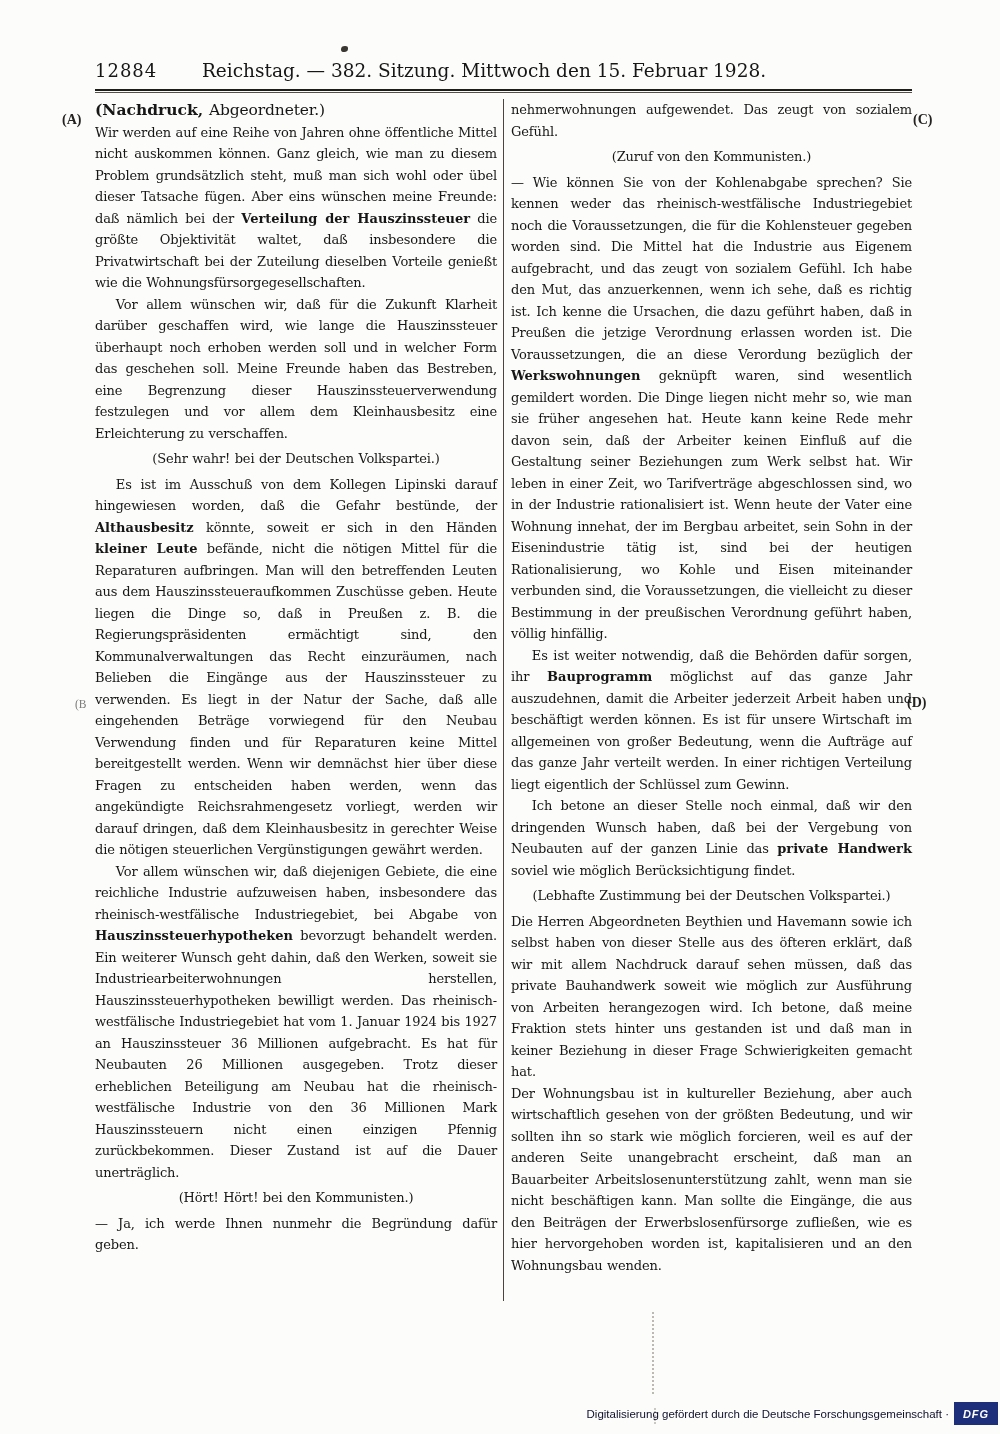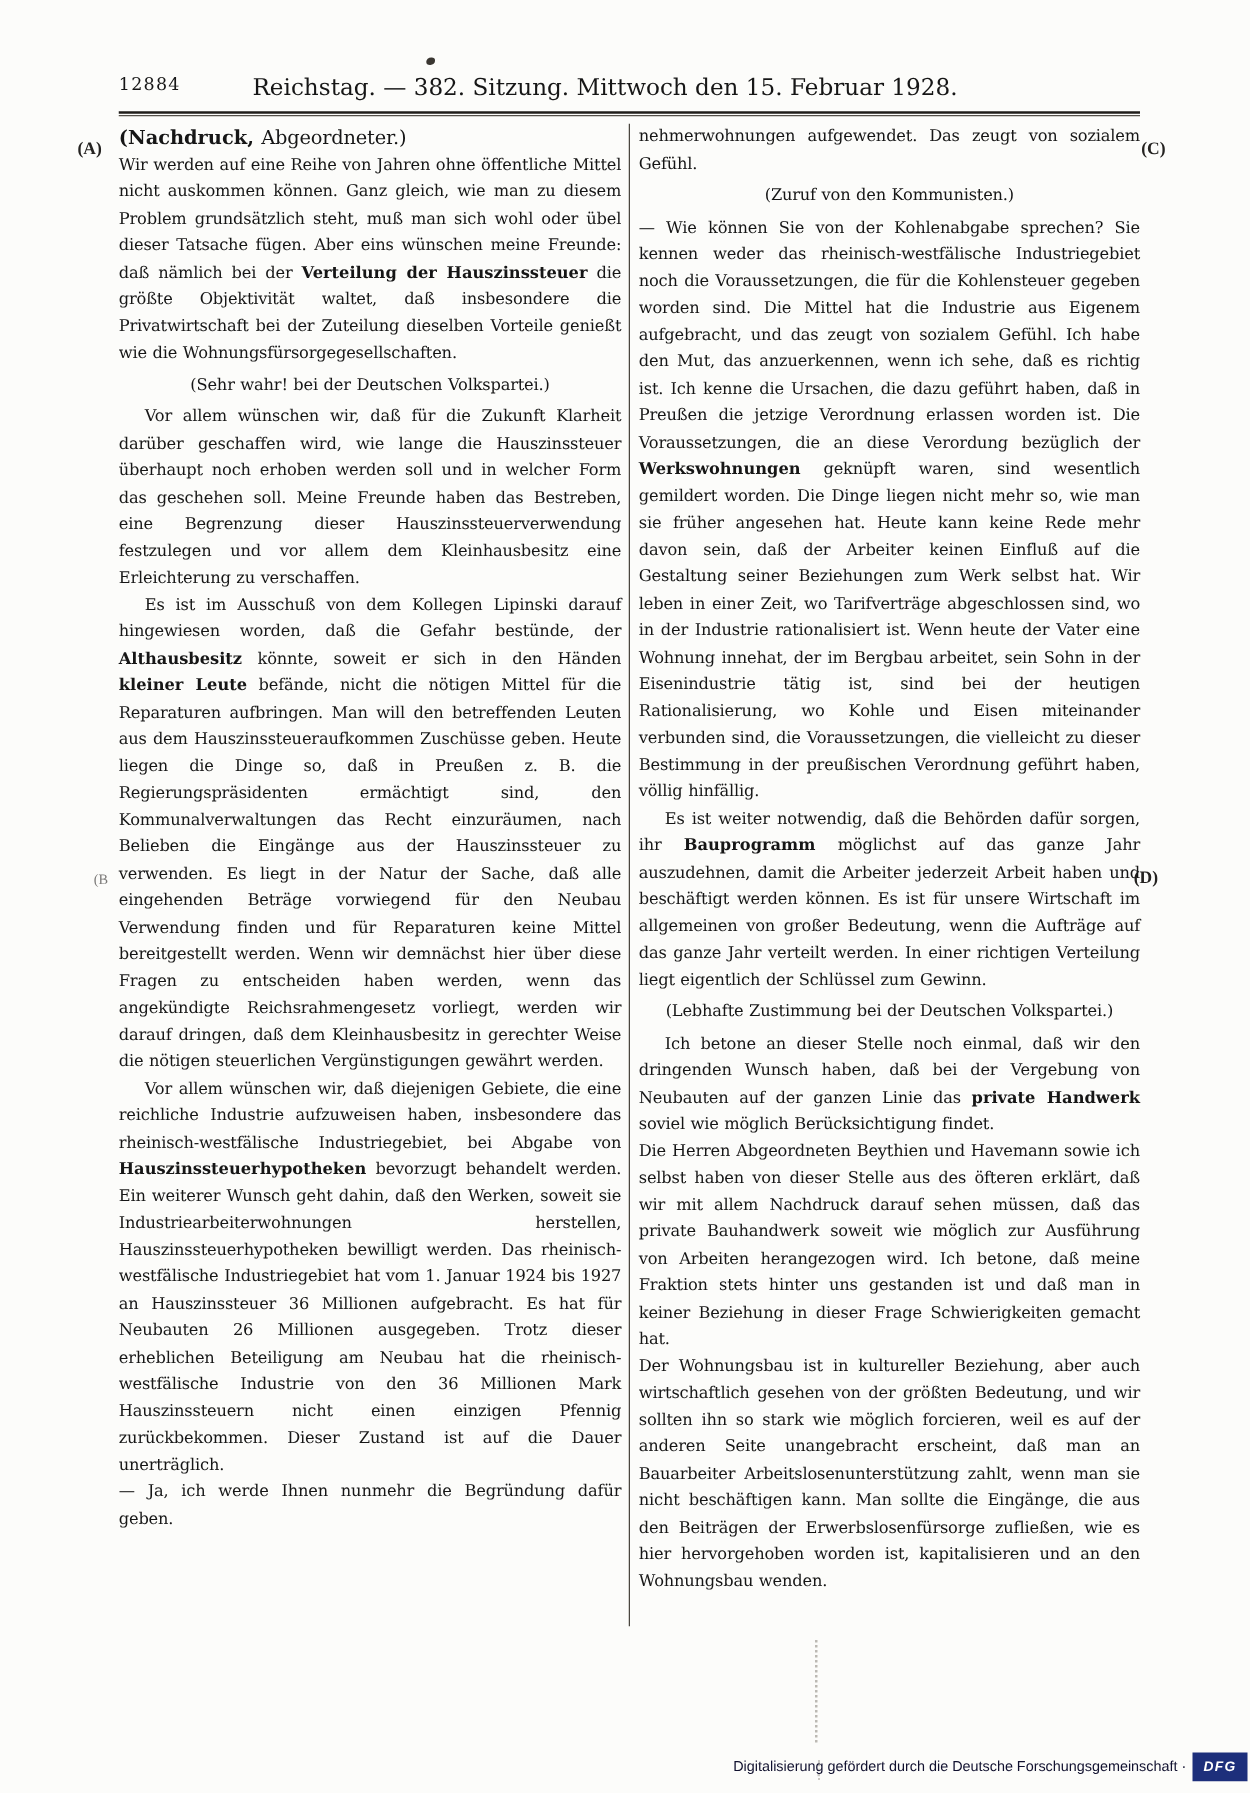--- a/index.html
+++ b/index.html
@@ -7,21 +7,21 @@
     width:1000px;height:1434px;
     background:#fcfcfa;
     font-family:"DejaVu Serif","Liberation Serif",serif;
     color:#161616;
     position:relative;
     overflow:hidden;
   }
   .page{position:absolute;inset:0;}
   
   .hdr{position:absolute;top:58px;left:95px;width:817px;height:28px;}
-  .hdr-num{position:absolute;left:0;top:2px;font-size:14px;letter-spacing:1px;}
+  .hdr-num{position:absolute;left:0;top:2px;font-size:18px;letter-spacing:1px;}
   .hdr-title{position:absolute;left:1px;right:40px;top:2px;text-align:center;font-size:18.5px;}
   .hdr-rule{position:absolute;top:89px;left:95px;width:817px;border-top:2.5px solid #1f1d1a;}
   .hdr-rule::after{content:"";display:block;margin-top:1px;border-top:1px solid #55504a;}
   .ink-speck{position:absolute;left:341px;top:46px;width:7px;height:6px;background:#3a3631;border-radius:60% 40% 55% 45%;}
   
   .cols{position:absolute;top:99px;left:95px;width:817px;display:flex;}
   .col{width:402px;}
   .col.right{width:401px;}
   .divider{width:1px;background:#4a463f;margin:0 7px 0 6px;min-height:1202px;}
   .blk{margin:0;text-align:justify;font-size:13px;line-height:21.5px;letter-spacing:-0.15px;word-spacing:0.5px;}
@@ -59,34 +59,35 @@
 
   <span class="mlabel a">(A)</span>
   <span class="mlabel b">(B</span>
   <span class="mlabel c">(C)</span>
   <span class="mlabel d">(D)</span>
 
   <div class="cols">
     <div class="col left" id="col-left">
         <p class="blk blk-speaker"><b>(Nachdruck, </b><span>Abgeordneter.)</span></p>
         <p class="blk blk-flush"><span>Wir werden auf eine Reihe von Jahren ohne öffentliche Mittel nicht auskommen können. Ganz gleich, wie man zu diesem Problem grundsätzlich steht, muß man sich wohl oder übel dieser Tatsache fügen. Aber eins wünschen meine Freunde: daß nämlich bei der </span><b>Verteilung der Hauszinssteuer</b><span> die größte Objektivität waltet, daß insbesondere die Privatwirtschaft bei der Zuteilung dieselben Vorteile genießt wie die Wohnungsfürsorgegesellschaften.</span></p>
+        <p class="blk blk-para"><span>Vor allem wünschen wir, daß für die Zukunft Klarheit darüber geschaffen wird, wie lange die Hauszinssteuer überhaupt noch erhoben werden soll und in welcher Form das geschehen soll. Meine Freunde haben das Bestreben, eine Begrenzung dieser Hauszinssteuerverwendung festzulegen und vor allem dem Kleinhausbesitz eine Erleichterung zu verschaffen.</span></p>
         <p class="blk blk-stage"><span>(Sehr wahr! bei der Deutschen Volkspartei.)</span></p>
-        <p class="blk blk-para"><span>Vor allem wünschen wir, daß für die Zukunft Klarheit darüber geschaffen wird, wie lange die Hauszinssteuer überhaupt noch erhoben werden soll und in welcher Form das geschehen soll. Meine Freunde haben das Bestreben, eine Begrenzung dieser Hauszinssteuerverwendung festzulegen und vor allem dem Kleinhausbesitz eine Erleichterung zu verschaffen.</span></p>
         <p class="blk blk-para"><span>Es ist im Ausschuß von dem Kollegen Lipinski darauf hingewiesen worden, daß die Gefahr bestünde, der </span><b>Althausbesitz</b><span> könnte, soweit er sich in den Händen </span><b>kleiner Leute</b><span> befände, nicht die nötigen Mittel für die Reparaturen aufbringen. Man will den betreffenden Leuten aus dem Hauszinssteueraufkommen Zuschüsse geben. Heute liegen die Dinge so, daß in Preußen z. B. die Regierungspräsidenten ermächtigt sind, den Kommunalverwaltungen das Recht einzuräumen, nach Belieben die Eingänge aus der Hauszinssteuer zu verwenden. Es liegt in der Natur der Sache, daß alle eingehenden Beträge vorwiegend für den Neubau Verwendung finden und für Reparaturen keine Mittel bereitgestellt werden. Wenn wir demnächst hier über diese Fragen zu entscheiden haben werden, wenn das angekündigte Reichsrahmengesetz vorliegt, werden wir darauf dringen, daß dem Kleinhausbesitz in gerechter Weise die nötigen steuerlichen Vergünstigungen gewährt werden.</span></p>
         <p class="blk blk-para"><span>Vor allem wünschen wir, daß diejenigen Gebiete, die eine reichliche Industrie aufzuweisen haben, insbesondere das rheinisch-westfälische Industriegebiet, bei Abgabe von </span><b>Hauszinssteuerhypotheken</b><span> bevorzugt behandelt werden. Ein weiterer Wunsch geht dahin, daß den Werken, soweit sie Industriearbeiterwohnungen herstellen, Hauszinssteuerhypotheken bewilligt werden. Das rheinisch-westfälische Industriegebiet hat vom 1. Januar 1924 bis 1927 an Hauszinssteuer 36 Millionen aufgebracht. Es hat für Neubauten 26 Millionen ausgegeben. Trotz dieser erheblichen Beteiligung am Neubau hat die rheinisch-westfälische Industrie von den 36 Millionen Mark Hauszinssteuern nicht einen einzigen Pfennig zurückbekommen. Dieser Zustand ist auf die Dauer unerträglich.</span></p>
+        <p class="blk blk-stage"><span>(Hört! Hört! bei den Kommunisten.)</span></p>
         <p class="blk blk-flush"><span>— Ja, ich werde Ihnen nunmehr die Begründung dafür geben.</span></p>
       </div>
     <div class="divider"></div>
     <div class="col right" id="col-right">
         <p class="blk blk-flush"><span>nehmerwohnungen aufgewendet. Das zeugt von sozialem Gefühl.</span></p>
         <p class="blk blk-stage"><span>(Zuruf von den Kommunisten.)</span></p>
         <p class="blk blk-flush"><span>— Wie können Sie von der Kohlenabgabe sprechen? Sie kennen weder das rheinisch-westfälische Industriegebiet noch die Voraussetzungen, die für die Kohlensteuer gegeben worden sind. Die Mittel hat die Industrie aus Eigenem aufgebracht, und das zeugt von sozialem Gefühl. Ich habe den Mut, das anzuerkennen, wenn ich sehe, daß es richtig ist. Ich kenne die Ursachen, die dazu geführt haben, daß in Preußen die jetzige Verordnung erlassen worden ist. Die Voraussetzungen, die an diese Verordung bezüglich der </span><b>Werkswohnungen</b><span> geknüpft waren, sind wesentlich gemildert worden. Die Dinge liegen nicht mehr so, wie man sie früher angesehen hat. Heute kann keine Rede mehr davon sein, daß der Arbeiter keinen Einfluß auf die Gestaltung seiner Beziehungen zum Werk selbst hat. Wir leben in einer Zeit, wo Tarifverträge abgeschlossen sind, wo in der Industrie rationalisiert ist. Wenn heute der Vater eine Wohnung innehat, der im Bergbau arbeitet, sein Sohn in der Eisenindustrie tätig ist, sind bei der heutigen Rationalisierung, wo Kohle und Eisen miteinander verbunden sind, die Voraussetzungen, die vielleicht zu dieser Bestimmung in der preußischen Verordnung geführt haben, völlig hinfällig.</span></p>
         <p class="blk blk-para"><span>Es ist weiter notwendig, daß die Behörden dafür sorgen, ihr </span><b>Bauprogramm</b><span> möglichst auf das ganze Jahr auszudehnen, damit die Arbeiter jederzeit Arbeit haben und beschäftigt werden können. Es ist für unsere Wirtschaft im allgemeinen von großer Bedeutung, wenn die Aufträge auf das ganze Jahr verteilt werden. In einer richtigen Verteilung liegt eigentlich der Schlüssel zum Gewinn.</span></p>
+        <p class="blk blk-para"><span>Ich betone an dieser Stelle noch einmal, daß wir den dringenden Wunsch haben, daß bei der Vergebung von Neubauten auf der ganzen Linie das </span><b>private Handwerk</b><span> soviel wie möglich Berücksichtigung findet.</span></p>
         <p class="blk blk-stage"><span>(Lebhafte Zustimmung bei der Deutschen Volkspartei.)</span></p>
-        <p class="blk blk-para"><span>Ich betone an dieser Stelle noch einmal, daß wir den dringenden Wunsch haben, daß bei der Vergebung von Neubauten auf der ganzen Linie das </span><b>private Handwerk</b><span> soviel wie möglich Berücksichtigung findet.</span></p>
         <p class="blk blk-flush"><span>Die Herren Abgeordneten Beythien und Havemann sowie ich selbst haben von dieser Stelle aus des öfteren erklärt, daß wir mit allem Nachdruck darauf sehen müssen, daß das private Bauhandwerk soweit wie möglich zur Ausführung von Arbeiten herangezogen wird. Ich betone, daß meine Fraktion stets hinter uns gestanden ist und daß man in keiner Beziehung in dieser Frage Schwierigkeiten gemacht hat.</span></p>
         <p class="blk blk-flush"><span>Der Wohnungsbau ist in kultureller Beziehung, aber auch wirtschaftlich gesehen von der größten Bedeutung, und wir sollten ihn so stark wie möglich forcieren, weil es auf der anderen Seite unangebracht erscheint, daß man an Bauarbeiter Arbeitslosenunterstützung zahlt, wenn man sie nicht beschäftigen kann. Man sollte die Eingänge, die aus den Beiträgen der Erwerbslosenfürsorge zufließen, wie es hier hervorgehoben worden ist, kapitalisieren und an den Wohnungsbau wenden.</span></p>
       </div>
   </div>
 
   <span class="dotted-artifact"></span>
   <span class="dotted-artifact2"></span>
 
   <div class="footer">
     <span class="footer-text">Digitalisierung gefördert durch die Deutsche Forschungsgemeinschaft ·</span>

